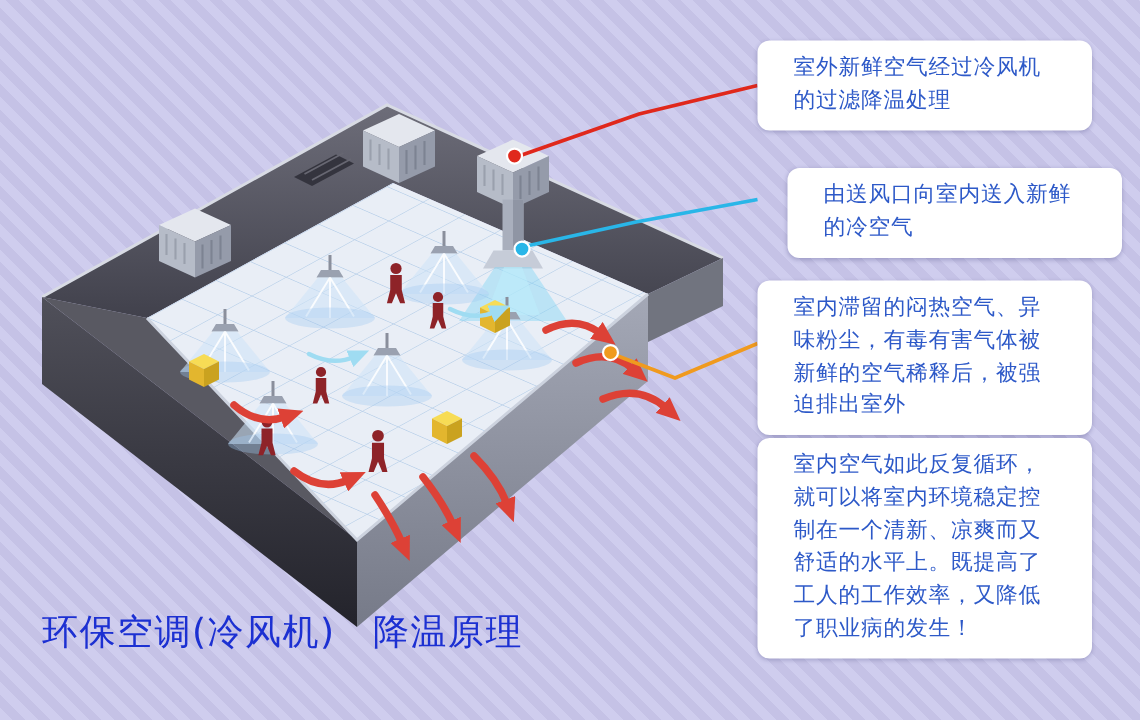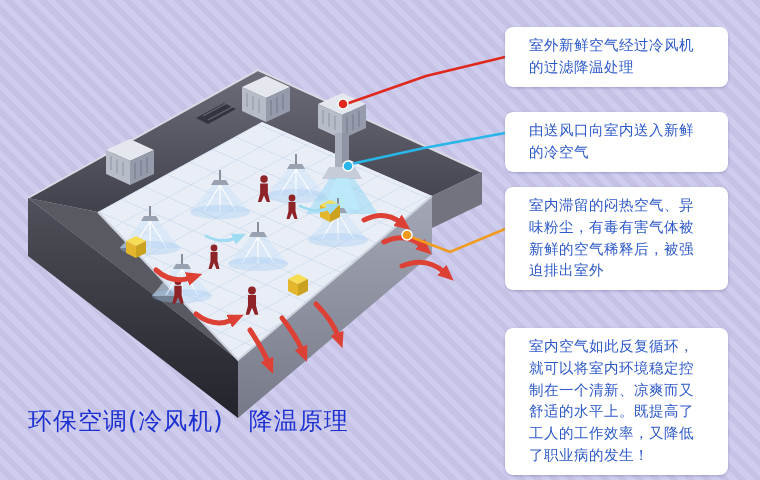--- a/index.html
+++ b/index.html
@@ -4,21 +4,21 @@
 <style>
   * { margin:0; padding:0; box-sizing:border-box; }
   html,body { width:760px; height:480px; overflow:hidden;
     font-family:"DejaVu Sans","Liberation Sans",sans-serif; }
   .stage { position:relative; width:760px; height:480px;
     background:repeating-linear-gradient(45deg,#cfcdee 0px,#cfcdee 6px,#c5c2e6 6px,#c5c2e6 12px); }
   svg.illustration { position:absolute; left:0; top:0; }
   .callout { position:absolute; left:505px; width:223px; background:#ffffff;
     border-radius:8px; padding:8px 24px; box-shadow:0 1px 3px rgba(50,50,110,.28); }
   .callout p { color:#2d59c8; font-size:14.5px; line-height:1.5; letter-spacing:.5px; }
-  .c1 { top:27px; } .c2 { top:112px; } .c3 { top:187px; } .c4 { top:292px;margin-top:36px; }
+  .c1 { top:27px; } .c2 { top:112px;margin-left:20px; } .c3 { top:187px; } .c4 { top:292px; }
   .title { position:absolute; left:28px; top:405px; font-size:24px; font-weight:normal;
     color:#1c30d2; letter-spacing:1px; white-space:nowrap; }
 </style>
 </head>
 <body>
 
 <div class="stage">
 
   <svg class="illustration" width="760" height="480" viewBox="0 0 760 480">
     <defs>

